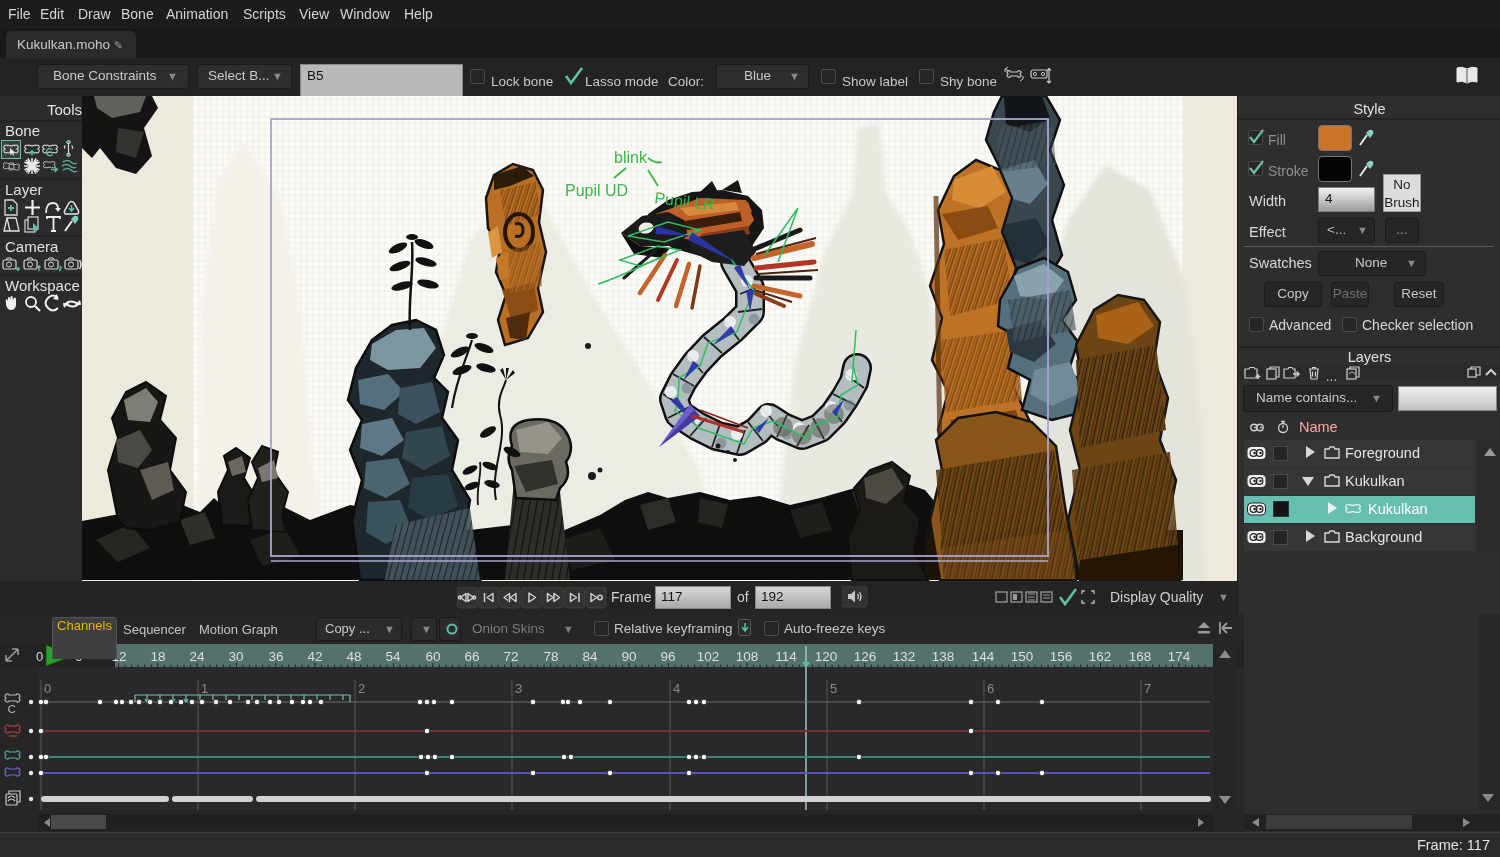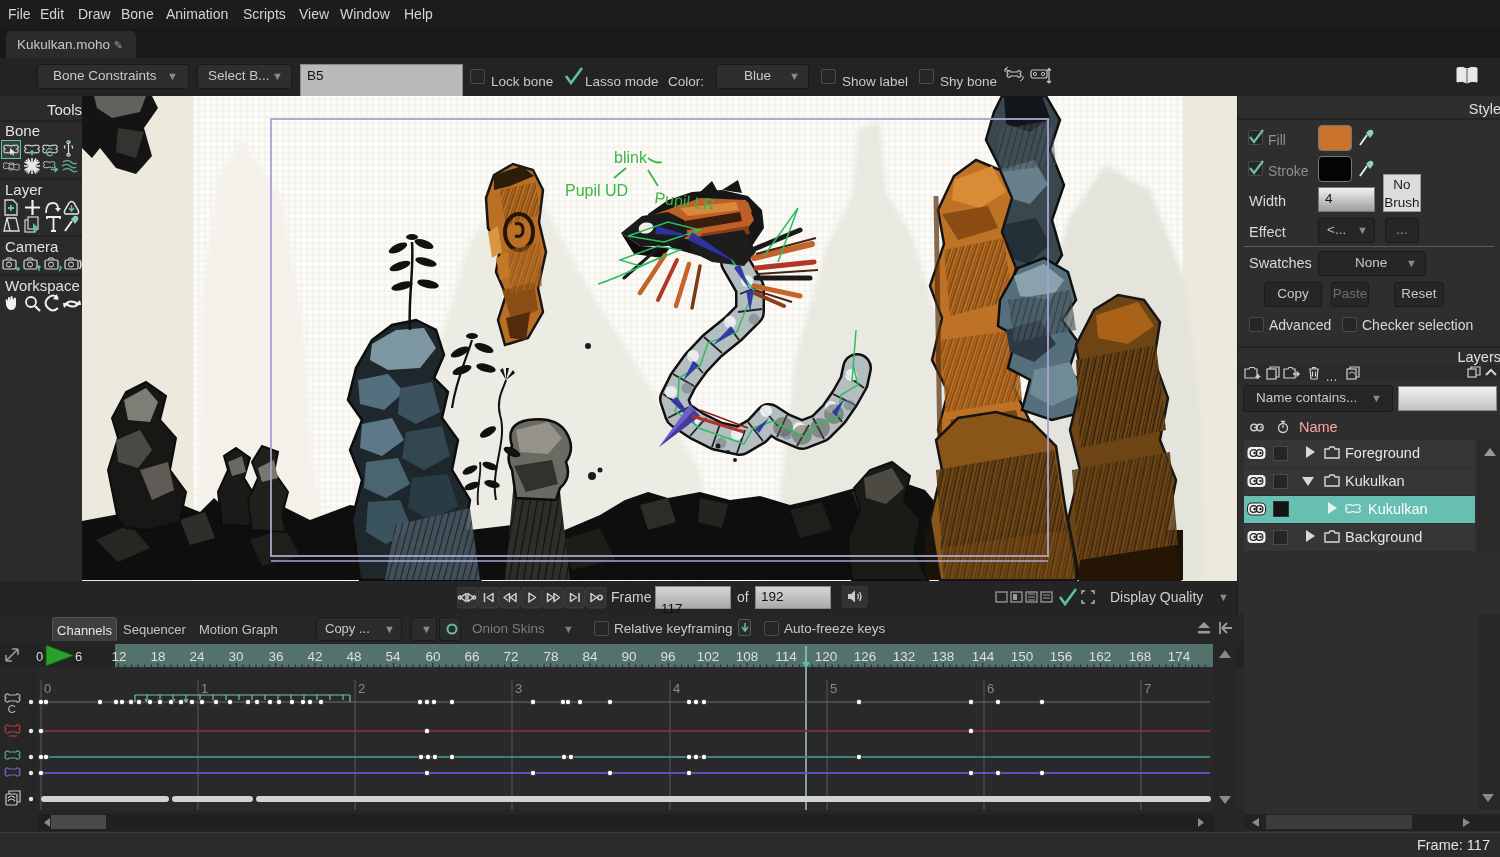--- a/index.html
+++ b/index.html
@@ -10,21 +10,21 @@
 #tabbar{position:absolute;left:0;top:28px;width:1500px;height:30px;background:#191919}
 #tab1{position:absolute;left:6px;top:3px;width:130px;height:27px;background:#2b2b2b;border-radius:5px 5px 0 0;color:#c8c8c8;font-size:13.5px;padding:6px 0 0 11px}
 #toolbar{position:absolute;left:0;top:58px;width:1500px;height:38px;background:#232323}
 .tbtn{position:absolute;background:#2e2e2e;border:1px solid #1a1a1a;border-radius:3px;color:#c8c8c8;font-size:13.5px;height:25px;top:6px}
 .tbtn .arr{color:#8a8a8a;font-size:11px}
 .cb{position:absolute;width:15px;height:15px;background:#262626;border:1px solid #4a4a4a;border-radius:2px;top:11px}
 .tlab{position:absolute;top:16px;font-size:13.5px;color:#c8c8c8}
 #toolspanel{position:absolute;left:0;top:96px;width:82px;height:485px;background:#2b2b2b;color:#ddd}
 .tsec{font-size:15px;color:#e2e2e2;padding-left:5px}
 #rightpanel{position:absolute;left:1237px;top:96px;width:263px;height:736px;background:#2e2e2e;border-left:1px solid #1a1a1a}
-.ptitle{text-align:right;font-size:14.5px;color:#e0e0e0}
+.ptitle{text-align:center;font-size:14.5px;color:#e0e0e0}
 #canvaswrap{position:absolute;left:82px;top:96px;width:1155px;height:485px;background:#fbfaf6}
 #transport{position:absolute;left:0px;top:581px;width:1237px;height:33px;background:#242424}
 #timeline{position:absolute;left:0;top:614px;width:1244px;height:218px;background:#262626}
 #statusbar{position:absolute;left:0;top:832px;width:1500px;height:25px;background:#2b2b2b;border-top:1px solid #3c3c3c;font-size:14.5px;color:#e2e2e2}
 #rbottom{position:absolute;left:1244px;top:614px;width:256px;height:218px;background:#2e2e2e}
 .lightin{background:#b9b9b9;border:1px solid #888;color:#111}
 .lrow{position:absolute;left:6px;width:231px;height:27px;background:#363636}
 </style></head>
 <body>
 <div id="menubar">
@@ -622,21 +622,21 @@
       <g fill="none" stroke="#cfcfcf" stroke-width="1.5" stroke-linejoin="round" transform="translate(107.5,0)">
         <path d="M6 6.5 L12 10.5 L6 14.5 Z M14.5 6 L14.5 15"></path>
       </g>
       <g fill="none" stroke="#cfcfcf" stroke-width="1.5" stroke-linejoin="round" transform="translate(129,0)">
         <path d="M5 6.5 L10.5 10.5 L5 14.5 Z"></path>
         <circle cx="14" cy="10.5" r="2.2"></circle>
         <path d="M10.5 10.5 L12 10.5"></path>
       </g>
     </svg>
 <span class="abs" style="left:611px;top:8px;font-size:14px;color:#d0d0d0">Frame</span>
-<div class="abs lightin" style="left:655px;top:5px;width:76px;height:23px;font-size:13.5px;padding:14px 0 0 5px;background:linear-gradient(#d6d6d6,#aaa)">117</div>
+<div class="abs lightin" style="left:655px;top:5px;width:76px;height:23px;font-size:13.5px;padding:2px 0 0 5px;background:linear-gradient(#d6d6d6,#aaa)">117</div>
 <span class="abs" style="left:737px;top:8px;font-size:14px;color:#d0d0d0">of</span>
 <div class="abs lightin" style="left:755px;top:5px;width:76px;height:23px;font-size:13.5px;padding:2px 0 0 5px;background:linear-gradient(#d6d6d6,#aaa)">192</div>
 <svg class="abs" style="left:842px;top:5px" width="26" height="22">
       <rect x="0" y="0" width="25" height="21" rx="3" fill="#323232" stroke="#3e3e3e"></rect>
       <path d="M6 8 L9 8 L13 4.5 L13 16.5 L9 13 L6 13Z" fill="#c8c8c8"></path>
       <path d="M15.5 8 Q17.5 10.5 15.5 13 M17.5 6 Q20.5 10.5 17.5 15" stroke="#c8c8c8" fill="none" stroke-width="1.3"></path>
     </svg>
 <svg class="abs" style="left:995px;top:8px" width="66" height="16" viewBox="0 0 66 16">
       <rect x="1" y="3" width="11" height="10" fill="none" stroke="#9a9a9a" stroke-width="1.3"></rect>
       <rect x="16" y="3" width="11" height="10" fill="none" stroke="#9a9a9a" stroke-width="1.3"></rect>
@@ -804,21 +804,21 @@
       <circle cx="31" cy="143" r="2.2" fill="#e8e8e8"></circle>
       <circle cx="31" cy="159" r="2.2" fill="#e8e8e8"></circle>
       <circle cx="31" cy="185" r="2.2" fill="#e8e8e8"></circle>
       <rect x="38" y="200" width="1176" height="17" fill="#202020"></rect>
       <rect x="51" y="201" width="55" height="14" fill="#4a4a4a"></rect>
       <path d="M50 204 L44 208.5 L50 213Z" fill="#8a8a8a"></path>
       <path d="M1198 204 L1204 208.5 L1198 213Z" fill="#8a8a8a"></path>
       <path d="M1219 44 L1225 36 L1231 44Z" fill="#8a8a8a"></path>
       <path d="M1219 182 L1231 182 L1225 190Z" fill="#8a8a8a"></path>
     </svg>
-<div class="abs" style="left:52px;top:3px;width:65px;height:24px;background:#3f3f3f;border:1px solid #555;border-bottom:none;border-radius:4px 4px 0 0;font-size:13px;color:#e5e5e5;text-align:center;padding-top:5px">Channels</div>
+<div class="abs" style="left:52px;top:3px;width:65px;height:42px;background:#3f3f3f;border:1px solid #555;border-bottom:none;border-radius:4px 4px 0 0;font-size:13px;color:#eab308;text-align:center;">Channels</div>
 <span class="abs" style="left:123px;top:8px;font-size:13px;color:#c4c4c4">Sequencer</span>
 <span class="abs" style="left:199px;top:8px;font-size:13px;color:#c4c4c4">Motion Graph</span>
 <div class="tbtn" style="left:316px;top:3px;width:86px;height:24px;background:#2b2b2b">
       <span style="position:absolute;left:8px;top:3px;font-size:13px">Copy ...</span>
       <span class="arr" style="position:absolute;right:6px;top:5px">▼</span>
     </div>
 <div class="tbtn" style="left:411px;top:3px;width:26px;height:24px;background:#2b2b2b">
       <span class="arr" style="position:absolute;left:9px;top:5px">▼</span>
     </div>
 <div class="tbtn" style="left:439px;top:3px;width:22px;height:24px;background:#2b2b2b">

